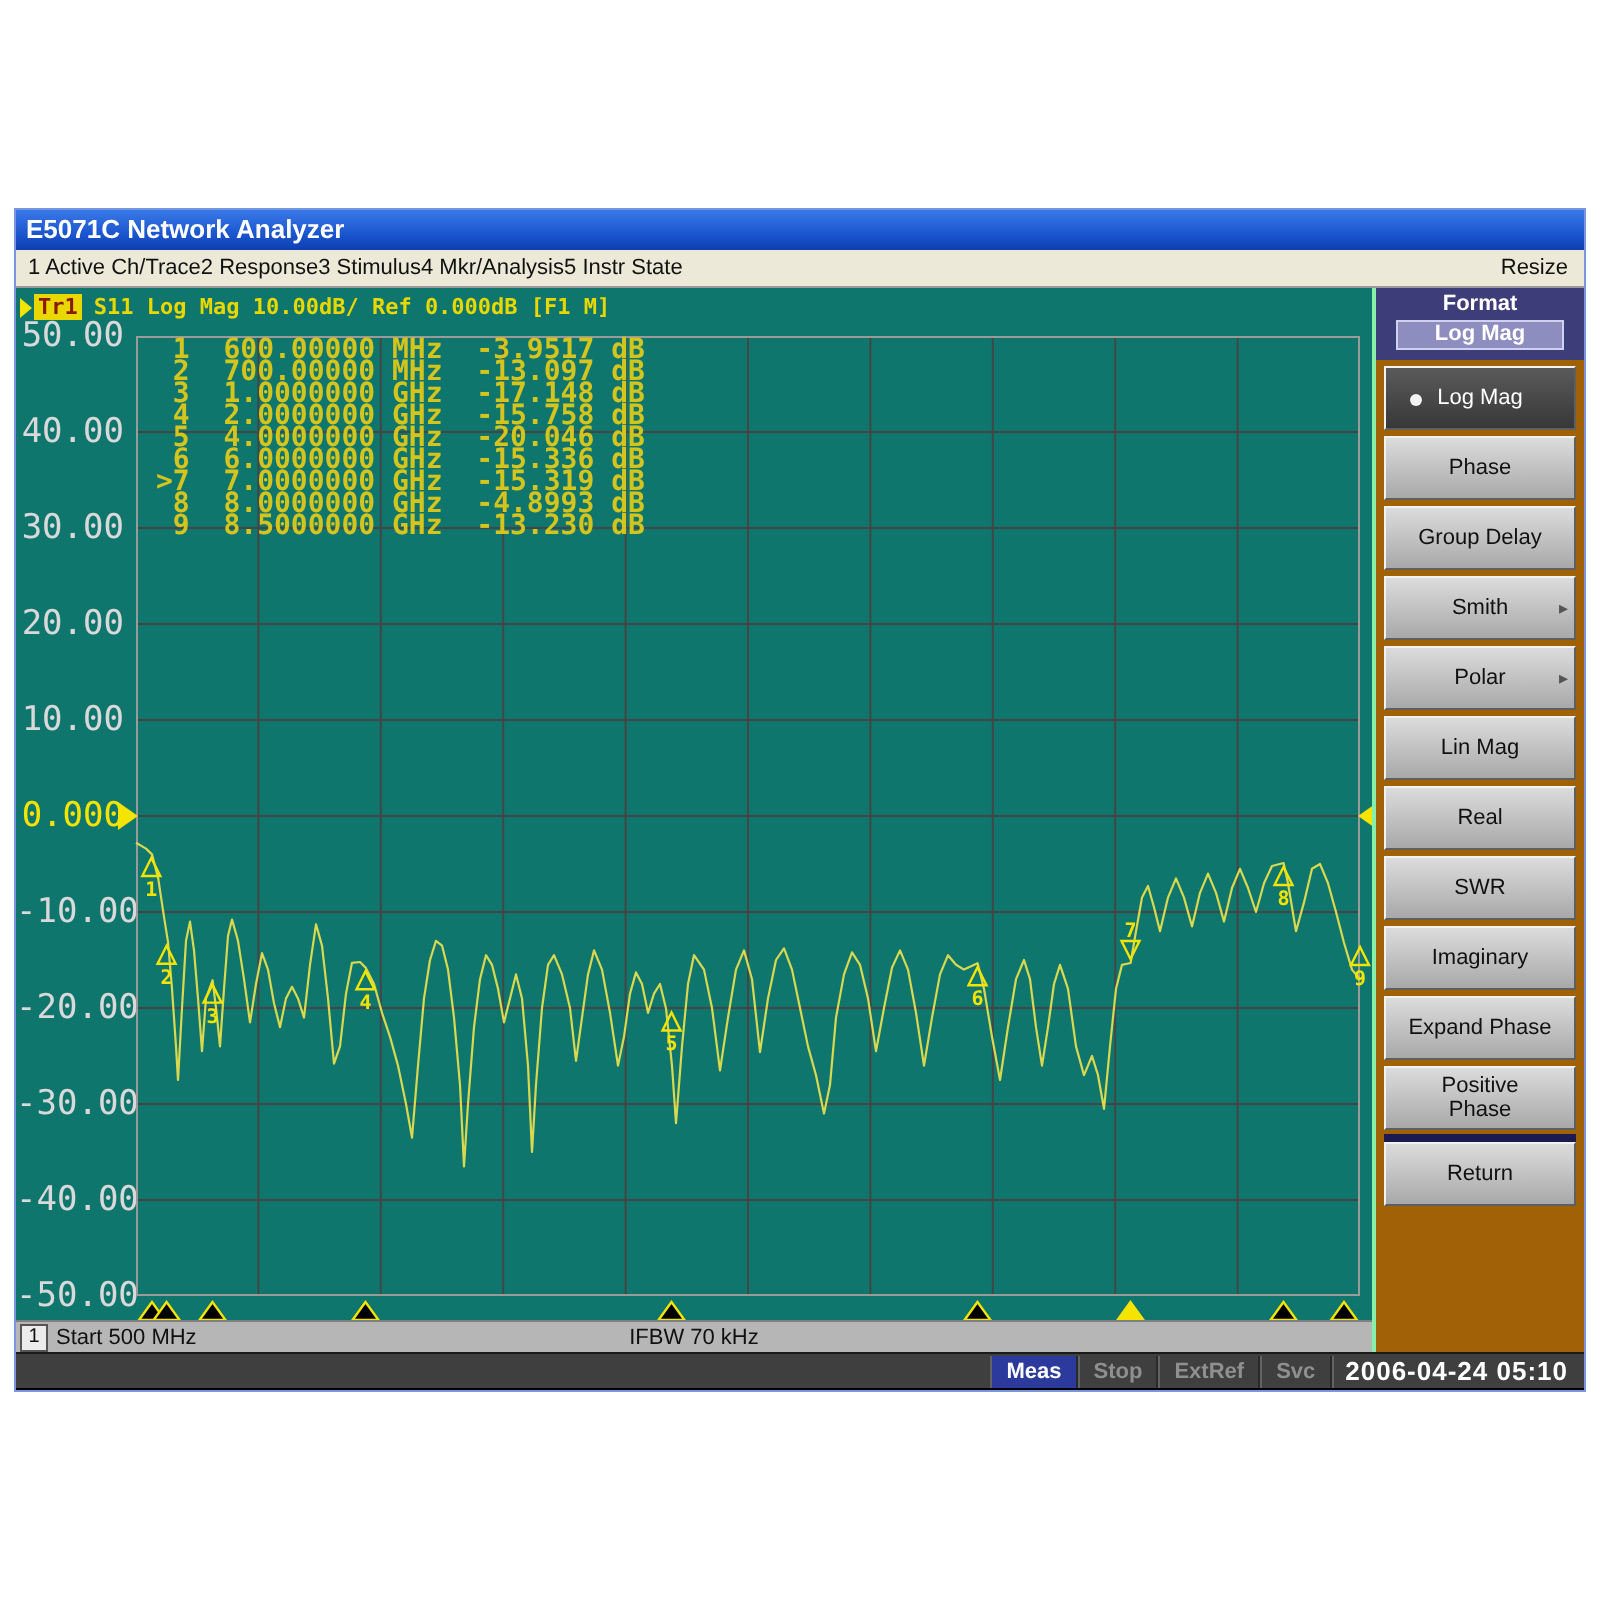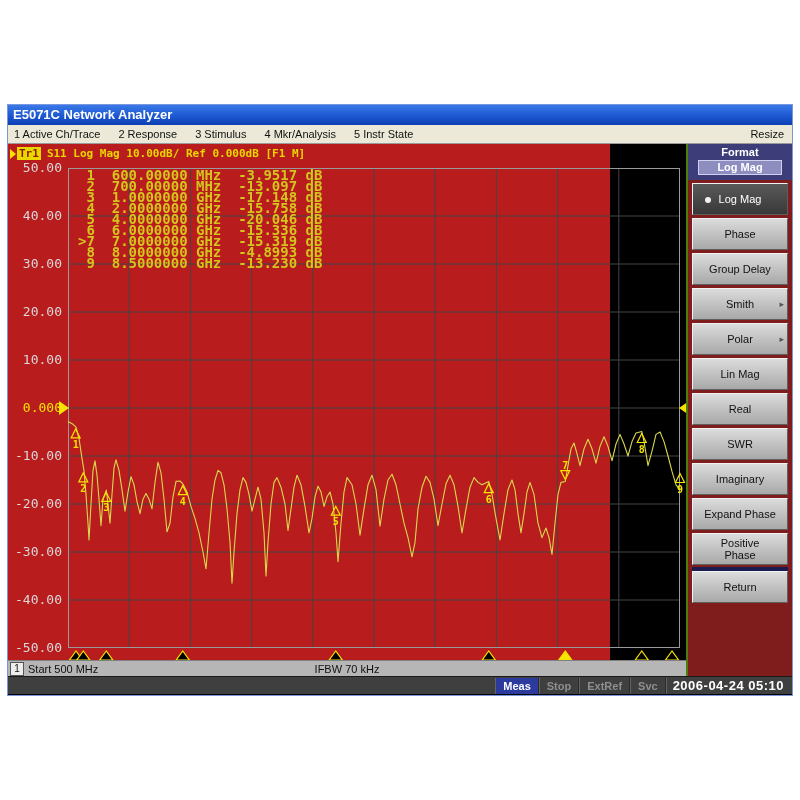--- a/index.html
+++ b/index.html
@@ -9,40 +9,40 @@
        box-shadow:0 0 0 1px #7a96df;}
   
   .titlebar{position:absolute;left:0;top:0;width:784px;height:20px;
             background:linear-gradient(#3a79e8,#1b55cf 60%,#0d3fb2);
             color:#fff;font-weight:bold;font-size:13px;line-height:20px;padding-left:5px;
             box-sizing:border-box;}
   
   .menubar{position:absolute;left:0;top:20px;width:784px;height:19px;background:#ece9d8;
            border-bottom:1px solid #9a9a9a;box-sizing:border-box;font-size:11px;color:#111;
            display:flex;align-items:center;}
-  .menu-items{display:flex;gap:18px;padding-left:6px;}
+  .menu-items{display:flex;padding-left:6px;}
   .menu-item{cursor:default;white-space:nowrap;}
   .menu-resize{margin-left:auto;padding-right:8px;}
   
-  .graph{position:absolute;left:0;top:39px;width:602px;height:516px;background:#b91c1c;}
+  .graph{position:absolute;left:0;top:39px;width:678px;height:516px;background:#0f766e;}
   .trace-line{position:absolute;left:2px;top:2px;height:15px;display:flex;align-items:center;
               font-family:"DejaVu Sans Mono",monospace;font-size:11px;font-weight:bold;color:#e8d800;
               white-space:pre;}
   .tr-arrow{width:0;height:0;border-left:6px solid #f5e400;border-top:5px solid transparent;
             border-bottom:5px solid transparent;margin-right:1px;}
   .tr-chip{background:#e8d800;color:#8b1a00;padding:0 2px;margin-right:6px;}
   .y-label{position:absolute;left:0;width:54px;text-align:right;font-family:"DejaVu Sans Mono",monospace;
-           font-size:13px;line-height:14px;}
+           font-size:17px;line-height:14px;}
   .plot{position:absolute;left:60px;top:24px;width:612px;height:480px;}
   .plot svg{overflow:visible;display:block;}
   .marker-table{position:absolute;left:70px;top:26px;font-family:"DejaVu Sans Mono",monospace;
                 font-size:14px;font-weight:bold;color:#d4c41e;line-height:11px;white-space:pre;}
   
-  .sidebar{position:absolute;left:678px;top:39px;width:106px;height:537px;background:#7f1d1d;
-           border-left:2px solid #4d7c0f;box-sizing:border-box;}
+  .sidebar{position:absolute;left:678px;top:39px;width:106px;height:537px;background:#a16207;
+           border-left:2px solid #86efac;box-sizing:border-box;}
   .sb-header{height:36px;background:#3d3d7a;color:#fff;text-align:center;font-size:11px;font-weight:bold;}
   .sb-header .sb-title{padding-top:2px;}
   .sb-value{margin:2px auto 0;width:82px;background:#8d8dc0;border:1px solid #d0d0f0;
             font-size:11px;color:#fff;line-height:13px;}
   .sb-buttons{padding:3px 4px 0 4px;}
   .sb-btn{position:relative;height:32px;margin-bottom:3px;background:linear-gradient(#dcdcdc,#a8a8a8);
           border-top:1px solid #f2f2f2;border-left:1px solid #f2f2f2;
           border-right:1px solid #5f5f5f;border-bottom:1px solid #5f5f5f;
           box-sizing:border-box;color:#111;font-size:11px;display:flex;align-items:center;
           justify-content:center;text-align:center;line-height:12px;cursor:default;}

